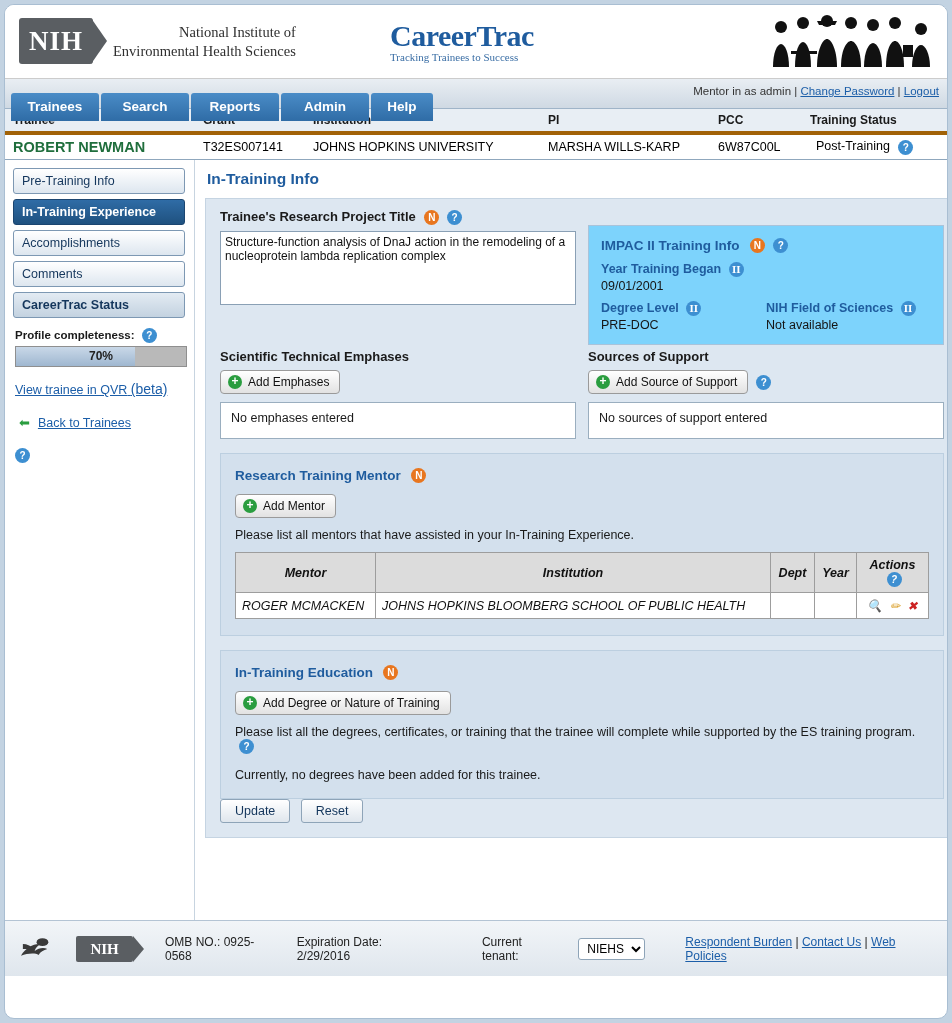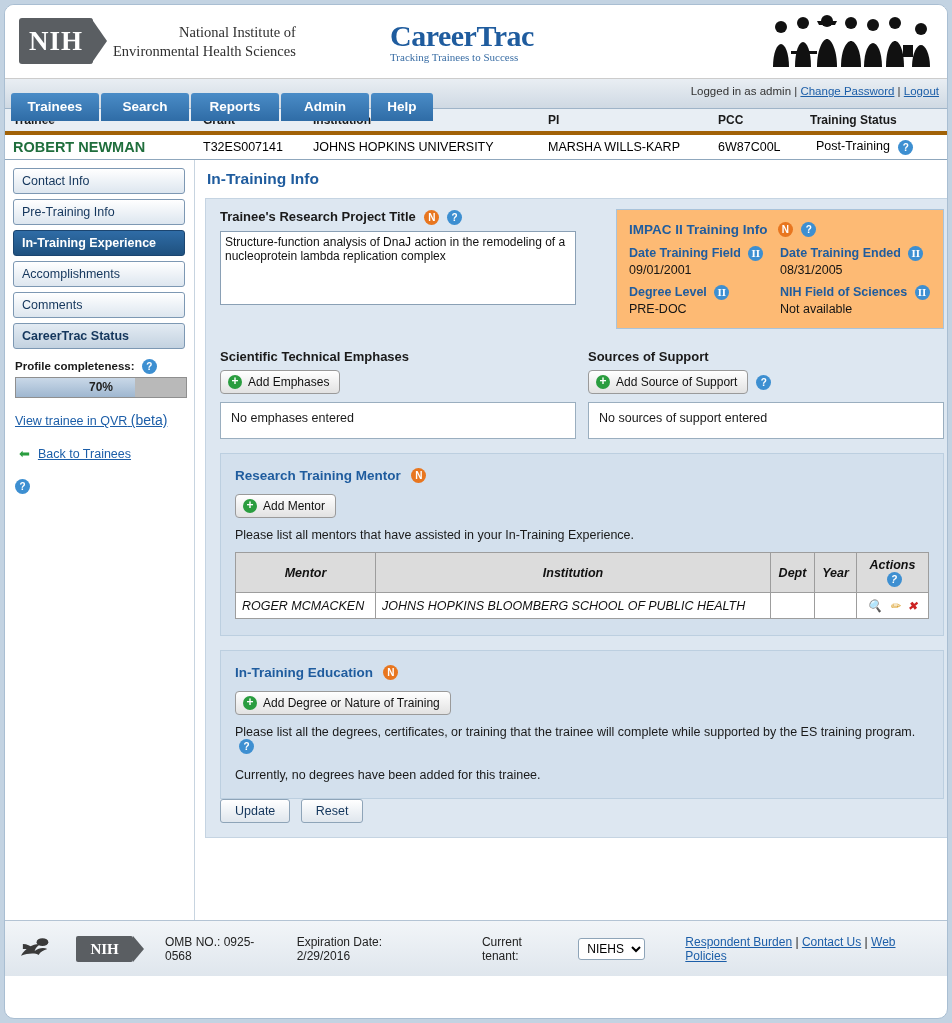--- a/index.html
+++ b/index.html
@@ -267,23 +267,23 @@
     font-family: "Liberation Sans", sans-serif;
     font-size: 12px;
     padding: 3px 4px;
     resize: none;
     color: #111;
     background: #ffffff;
   }
 
   .impac {
     position: absolute;
-    right: 0; top: 0;
-    width: 328px;
-    background: #fdba74;
+    right: 0; top: 16px;
+    width: 356px;
+    background: #7dd3fc;
     border: 1px solid #a9c3da;
     padding: 10px 12px 12px 12px;
   }
   .impac .row { display: flex; margin-top: 8px; }
   .impac .col { width: 50%; }
   .impac .flabel {
     color: #1f5c9e;
     font-size: 12.5px;
     font-weight: bold;
   }
@@ -456,21 +456,21 @@
 
     <div class="navbar">
       <div class="navtabs">
         <div class="navtab">Trainees</div>
         <div class="navtab">Search</div>
         <div class="navtab">Reports</div>
         <div class="navtab">Admin</div>
         <div class="navtab help">Help</div>
       </div>
       <div class="loginfo">
-        <span>Logged in as admin |</span>
+        <span>Mentor in as admin |</span>
         <a>Change Password</a>
         <span>|</span>
         <a>Logout</a>
       </div>
     </div>
 
     <table class="summary">
       <tbody>
           <tr>
         <th style="width:190px">Trainee</th>
@@ -490,21 +490,20 @@
           <span style="padding-left:6px">Post-Training</span>
           <span class="badge q" style="margin-left:5px">?</span>
         </td>
       </tr>
     </tbody>
       </table>
 
     <div class="body-wrap">
 
       <div class="sidebar">
-        <div class="sidebtn">Contact Info</div>
         <div class="sidebtn">Pre-Training Info</div>
         <div class="sidebtn active">In-Training Experience</div>
         <div class="sidebtn">Accomplishments</div>
         <div class="sidebtn">Comments</div>
         <div class="sidebtn status">CareerTrac Status</div>
 
         <div class="profile-label">
           <span>Profile completeness:</span>
           <span class="badge q" style="margin-left:4px">?</span>
         </div>
@@ -545,31 +544,24 @@
 
             <div class="impac">
               <div>
                 <span class="subhead">IMPAC II Training Info</span>
                 <span class="badge n" style="margin-left:6px">N</span>
                 <span class="badge q" style="margin-left:4px">?</span>
               </div>
               <div class="row">
                 <div class="col">
                   <div class="flabel">
-                    <span>Date Training Field</span>
+                    <span>Year Training Began</span>
                     <span class="badge ii" style="margin-left:4px">II</span>
                   </div>
                   <div class="fval">09/01/2001</div>
-                </div>
-                <div class="col">
-                  <div class="flabel">
-                    <span>Date Training Ended</span>
-                    <span class="badge ii" style="margin-left:4px">II</span>
-                  </div>
-                  <div class="fval">08/31/2005</div>
                 </div>
               </div>
               <div class="row">
                 <div class="col">
                   <div class="flabel">
                     <span>Degree Level</span>
                     <span class="badge ii" style="margin-left:4px">II</span>
                   </div>
                   <div class="fval">PRE-DOC</div>
                 </div>

